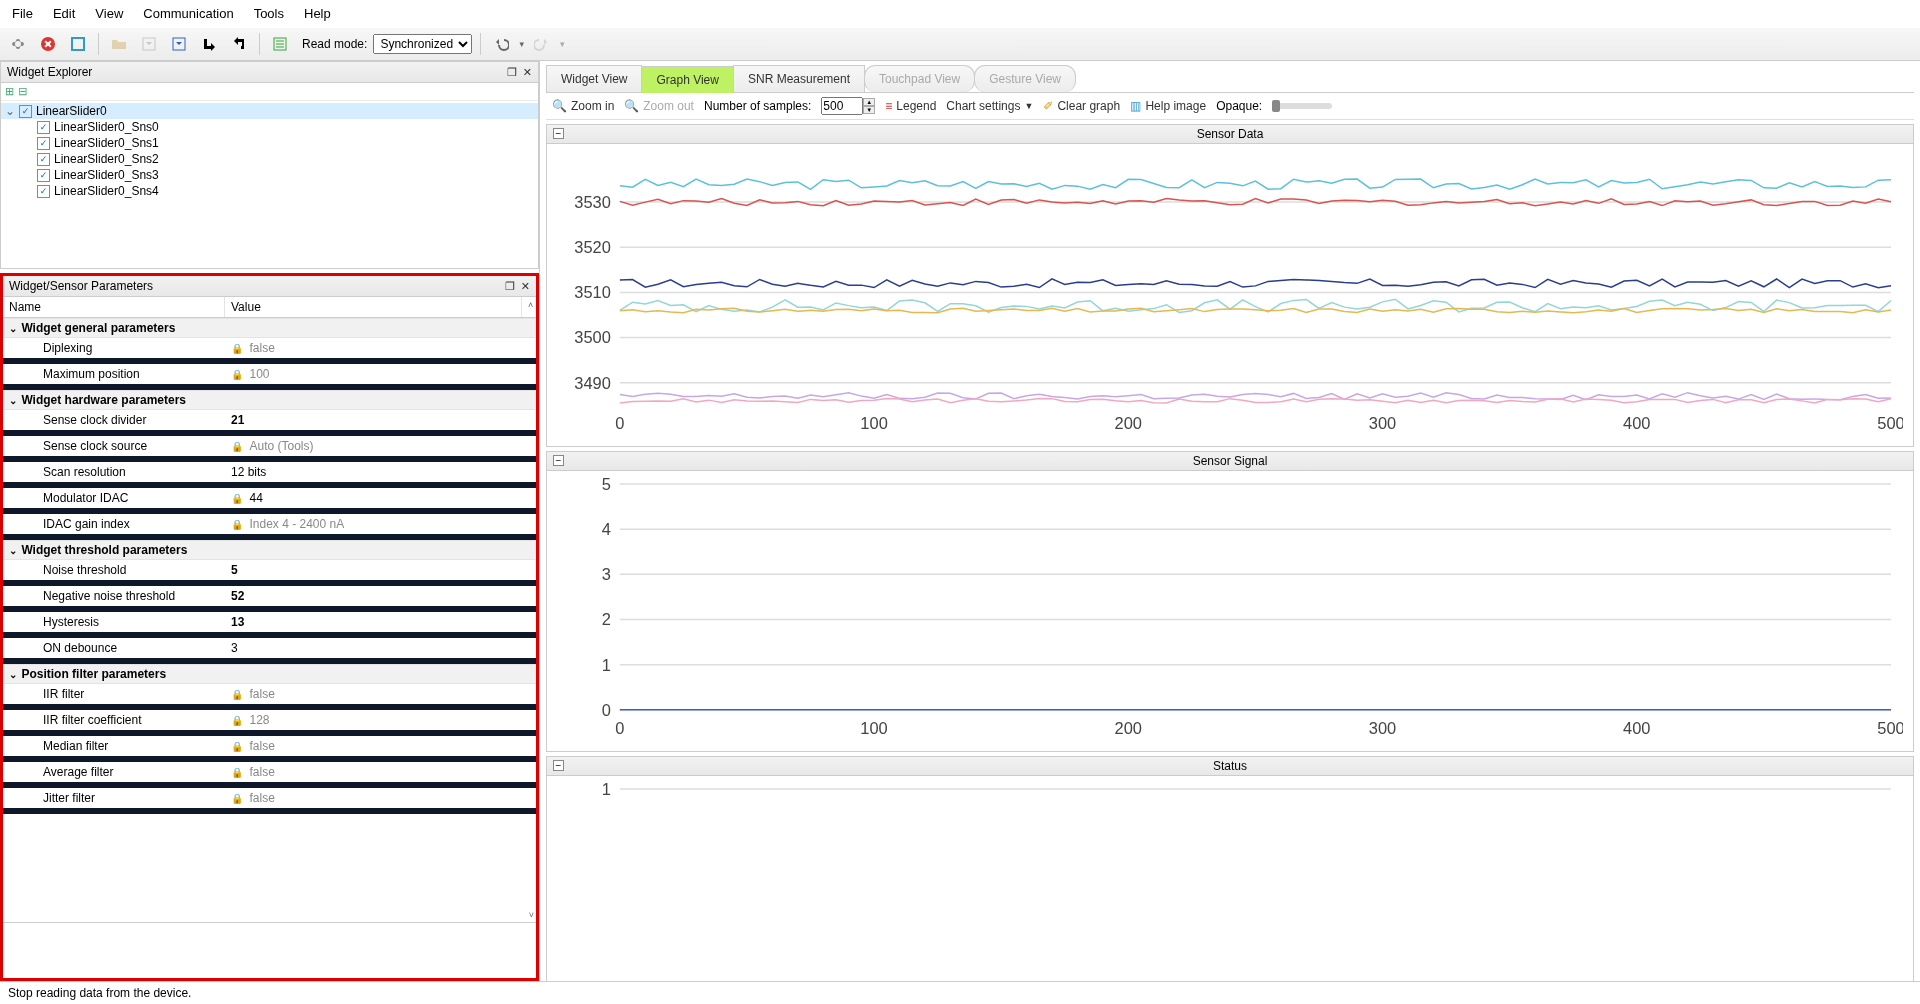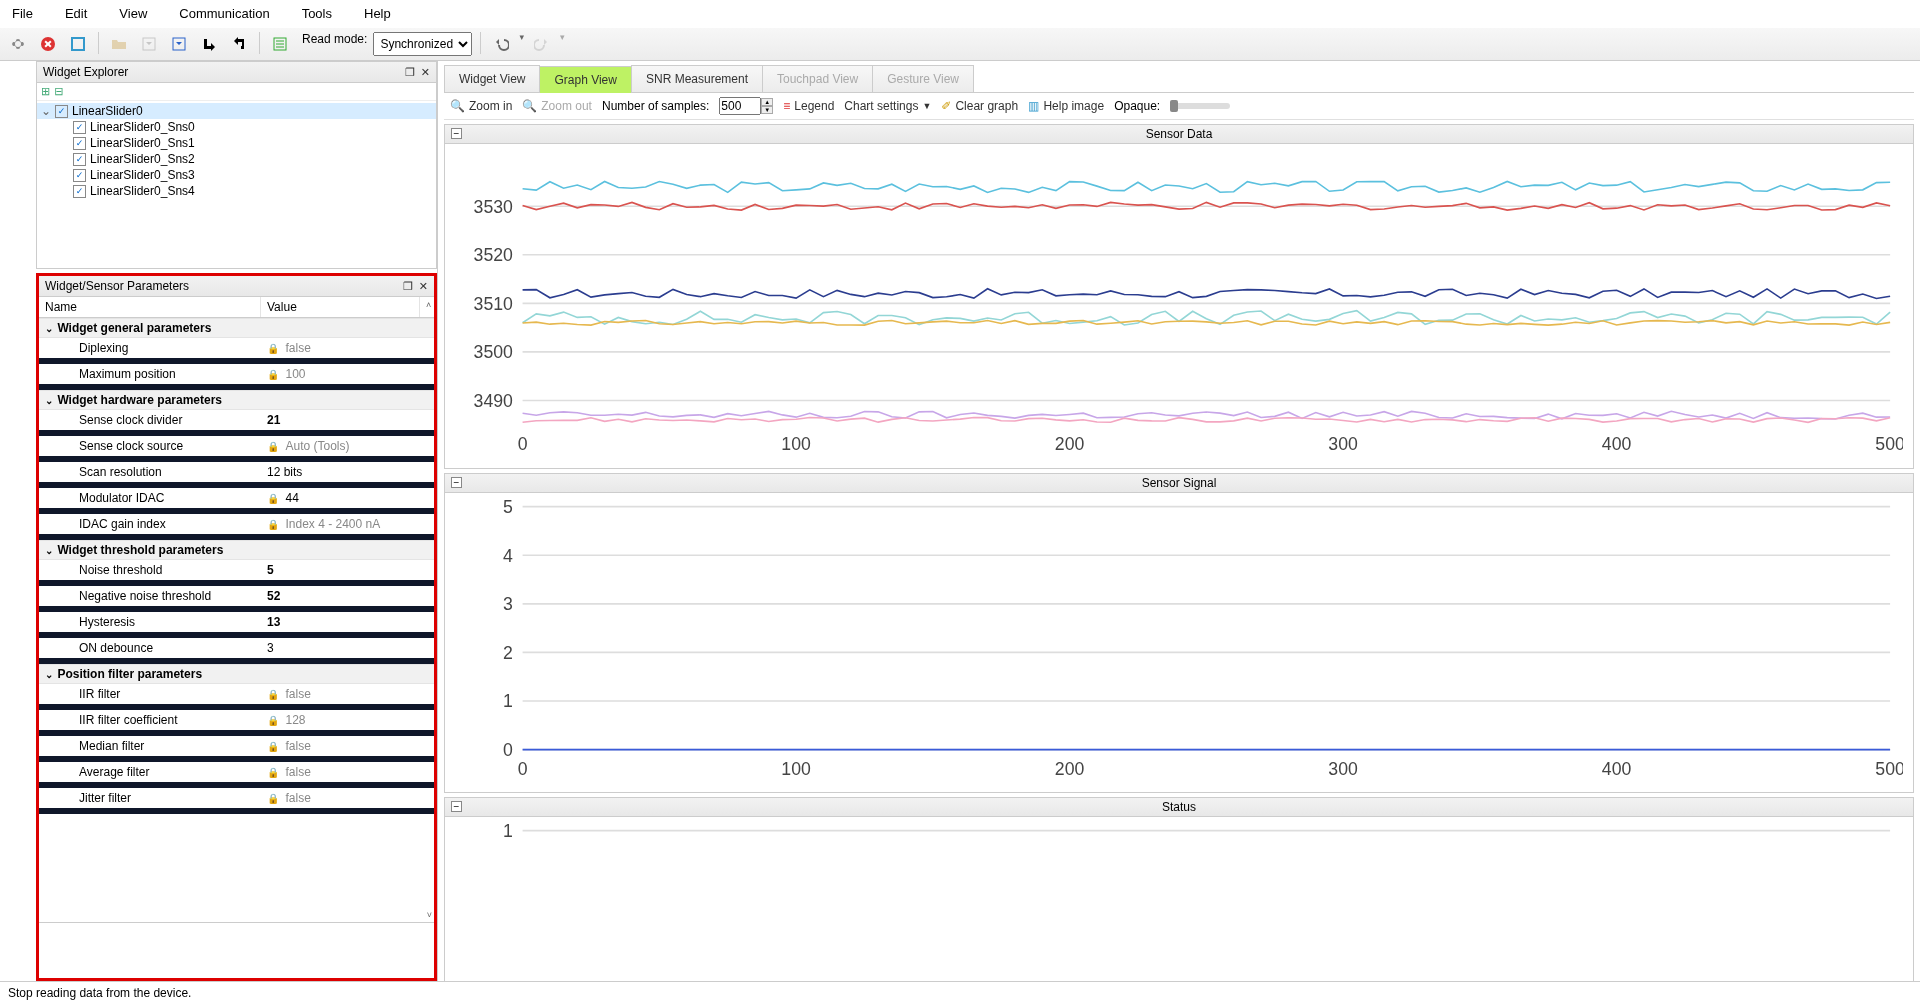--- a/index.html
+++ b/index.html
@@ -1,26 +1,26 @@
 <!DOCTYPE html>
 <html><head>
 <meta charset="utf-8">
 <style>
 * { box-sizing: border-box; margin: 0; padding: 0; }
 body { font-family: "Segoe UI", Tahoma, sans-serif; font-size: 12px; color: #000; background: #fff; overflow: hidden; }
 .app { display: flex; flex-direction: column; height: 1004px; width: 1920px; }
-.menubar { display: flex; gap: 24px; padding: 4px 8px; background: #fff; border-bottom: 1px solid #fff; font-size: 13px; }
+.menubar { display: flex; gap: 12px; padding: 4px 8px; background: #fff; border-bottom: 1px solid #fff; font-size: 13px; }
 .menubar span { cursor: default; padding: 2px 4px; }
-.toolbar { display: flex; gap: 6px; padding: 4px 6px; background: linear-gradient(#f7f7f7,#ececec); border-bottom: 1px solid #ccc; }
+.toolbar { display: flex; align-items: center; gap: 6px; padding: 4px 6px; background: linear-gradient(#f7f7f7,#ececec); border-bottom: 1px solid #ccc; }
 .tb-btn { width: 24px; height: 24px; display: flex; align-items: center; justify-content: center; border: 1px solid transparent; }
 .tb-sep { width: 1px; height: 22px; background: #ccc; margin: 0 2px; }
 .read-mode-label { margin-left: 4px; }
 select { font-size: 12px; padding: 1px 2px; }
 .main { flex: 1; display: flex; min-height: 0; }
-.left { width: 438px; display: flex; flex-direction: column; border-right: 1px solid #ccc; padding-left: 36px; }
+.left { width: 540px; display: flex; flex-direction: column; border-right: 1px solid #ccc; }
 .right { flex: 1; display: flex; flex-direction: column; min-width: 0; background: #fff; padding: 0 6px; }
 .panel { display: flex; flex-direction: column; border: 1px solid #ccc; }
 .panel-header { display: flex; justify-content: space-between; align-items: center; background: linear-gradient(#f2f2f2,#e8e8e8); border-bottom: 1px solid #ccc; padding: 3px 6px; font-size: 12px; }
 .panel-header-icons { display: flex; gap: 6px; font-size: 11px; color: #333; }
 .panel-header-icons span { cursor: default; }
 #widget-explorer { height: 208px; }
 #widget-explorer .body { flex: 1; overflow: auto; background: #fff; }
 .we-toolbar { display: flex; gap: 4px; padding: 2px 4px; border-bottom: 1px solid #eee; font-size: 11px; color: #4a7; }
 .tree { padding: 2px 0; }
 .tree-row { display: flex; align-items: center; gap: 4px; padding: 1px 4px; }
@@ -37,21 +37,21 @@
 .param-row { display: grid; grid-template-columns: 222px 1fr; padding: 1px 0; border-bottom: 6px solid #0f172a; }
 .param-row .pname { padding: 2px 6px 2px 40px; }
 .param-row .pval { padding: 2px 6px; display: flex; align-items: center; gap: 6px; }
 .param-row .pval.locked::before { content: "🔒"; font-size: 10px; color: #999; }
 .param-row .pval.bold { font-weight: bold; text-align: center; }
 .param-row .pval.grey { color: #888; }
 
 .tabs { display: flex; border-bottom: 1px solid #ccc; margin-top: 4px; }
 .tab { padding: 6px 14px; border: 1px solid #ccc; border-bottom: none; background: linear-gradient(#f7f7f7,#ececec); margin-right: -1px; cursor: default; color: #333; }
 .tab.active { background: #bef264; position: relative; top: 1px; }
-.tab.disabled { color: #aaa; }
+.tab.disabled { color: #aaa; border-radius: 11px; }
 .chart-toolbar { display: flex; align-items: center; gap: 10px; padding: 4px 6px; border-bottom: 1px solid #e0e0e0; font-size: 12px; }
 .ct-btn { display: flex; align-items: center; gap: 4px; color: #333; }
 .ct-btn.disabled { color: #aaa; }
 .spin { display: flex; align-items: center; }
 .spin input { width: 42px; font-size: 12px; text-align: left; }
 .spin-btns { display: flex; flex-direction: column; }
 .spin-btns span { font-size: 6px; line-height: 6px; border: 1px solid #aaa; padding: 0 2px; background: #eee; }
 .slider-track { width: 60px; height: 6px; background: #ddd; position: relative; border-radius: 3px; }
 .slider-thumb { position: absolute; left: 0; top: -3px; width: 8px; height: 12px; background: #888; border-radius: 2px; }
 .charts { flex: 1; overflow-y: auto; display: flex; flex-direction: column; gap: 4px; padding: 4px 0; }

